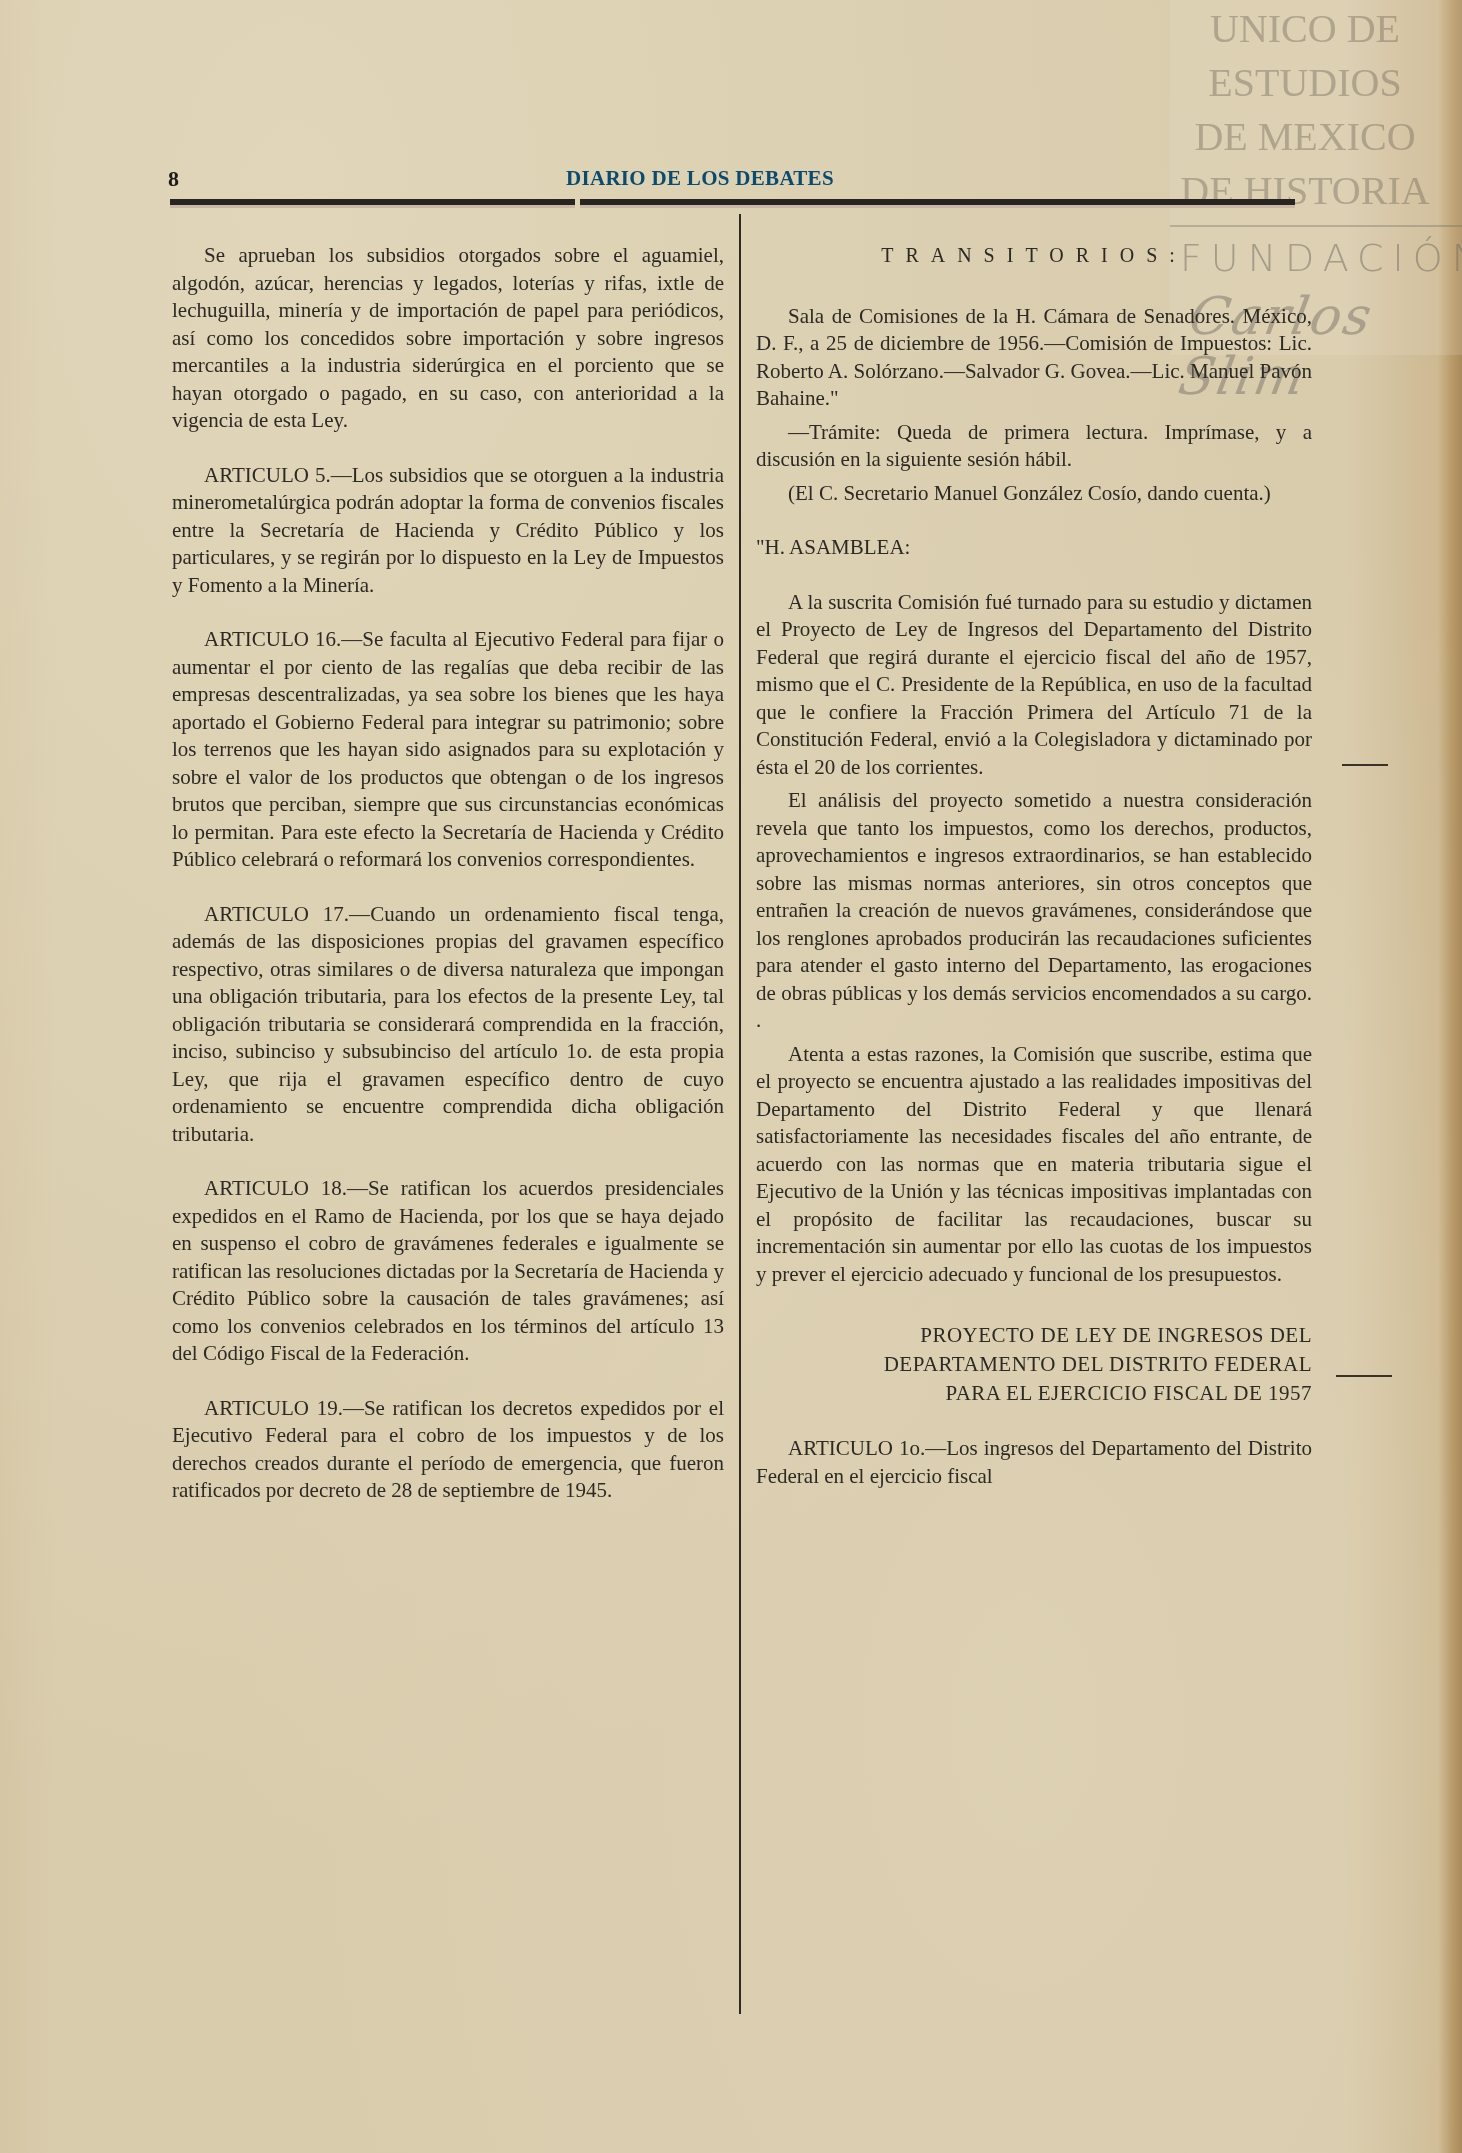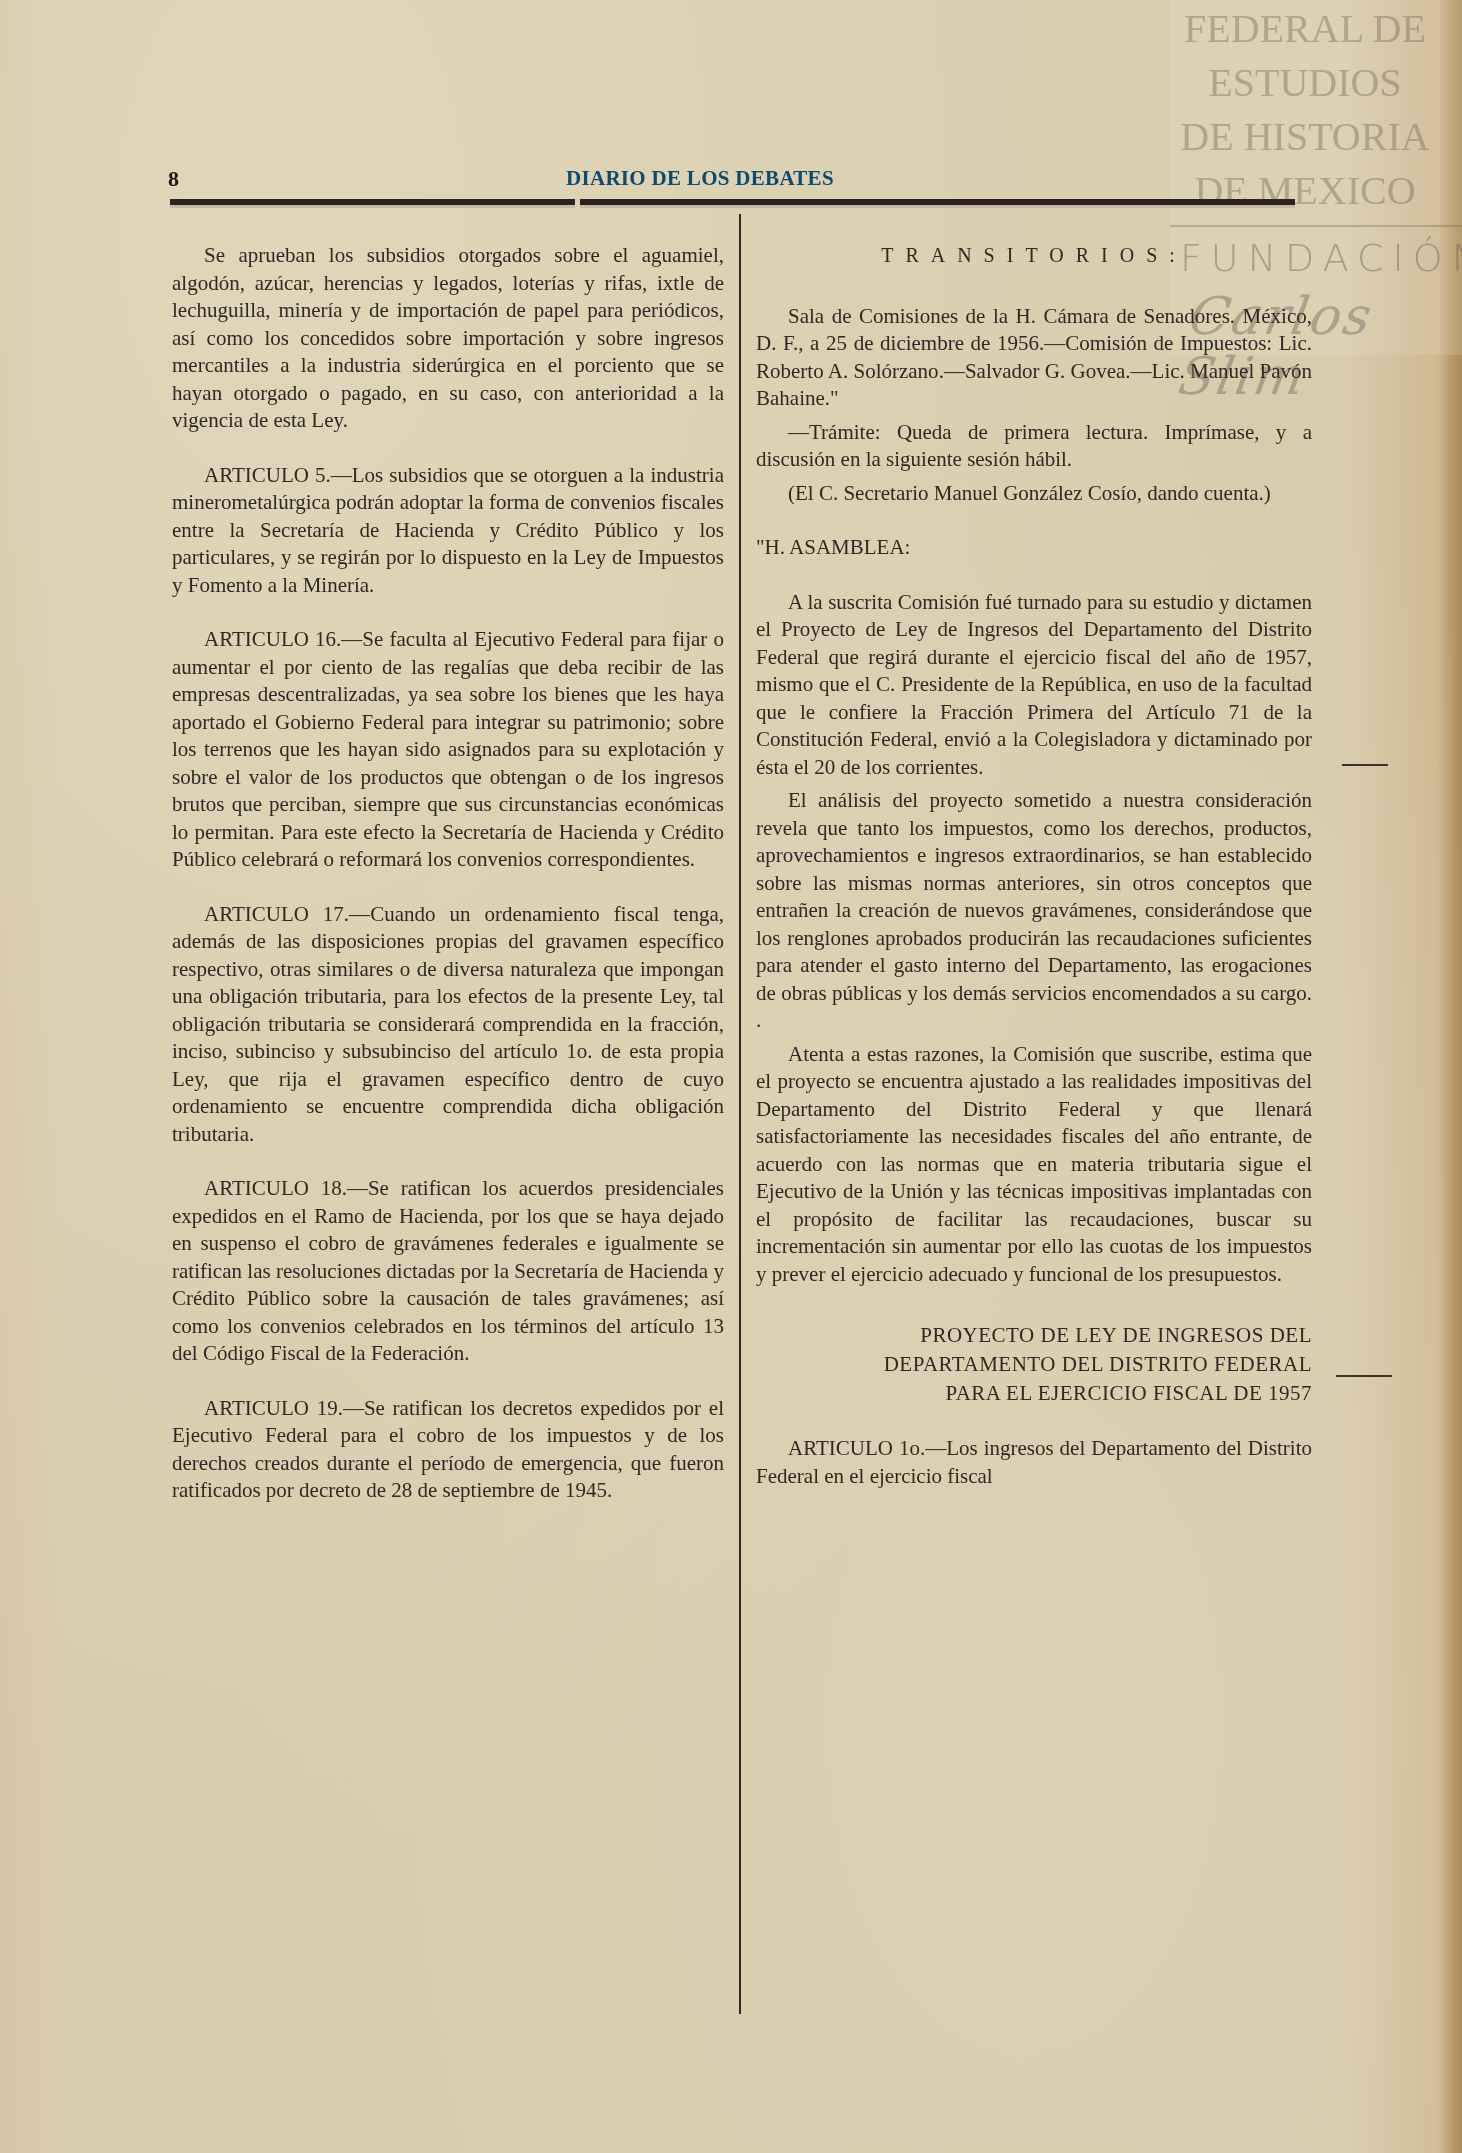--- a/index.html
+++ b/index.html
@@ -86,24 +86,24 @@
     position: absolute; height: 2px; background: #3a3228;
   }
 </style>
 </head>
 <body>
 
 <div class="right-edge"></div>
 
 <div class="wm-panel"></div>
 <div class="wm-center">
-  <div>FEDERAL DE</div>
+  <div>UNICO DE</div>
   <div>ESTUDIOS</div>
+  <div>DE MEXICO</div>
   <div>DE HISTORIA</div>
-  <div>DE MEXICO</div>
 </div>
 <div class="wm-rule"></div>
 <div class="wm-fundacion">FUNDACIÓN</div>
 <div class="wm-signature">Carlos Slim</div>
 
 <div class="page-number">8</div>
 <div class="running-head">DIARIO DE LOS DEBATES</div>
 <div class="head-rule left"></div>
 <div class="head-rule right"></div>
 

